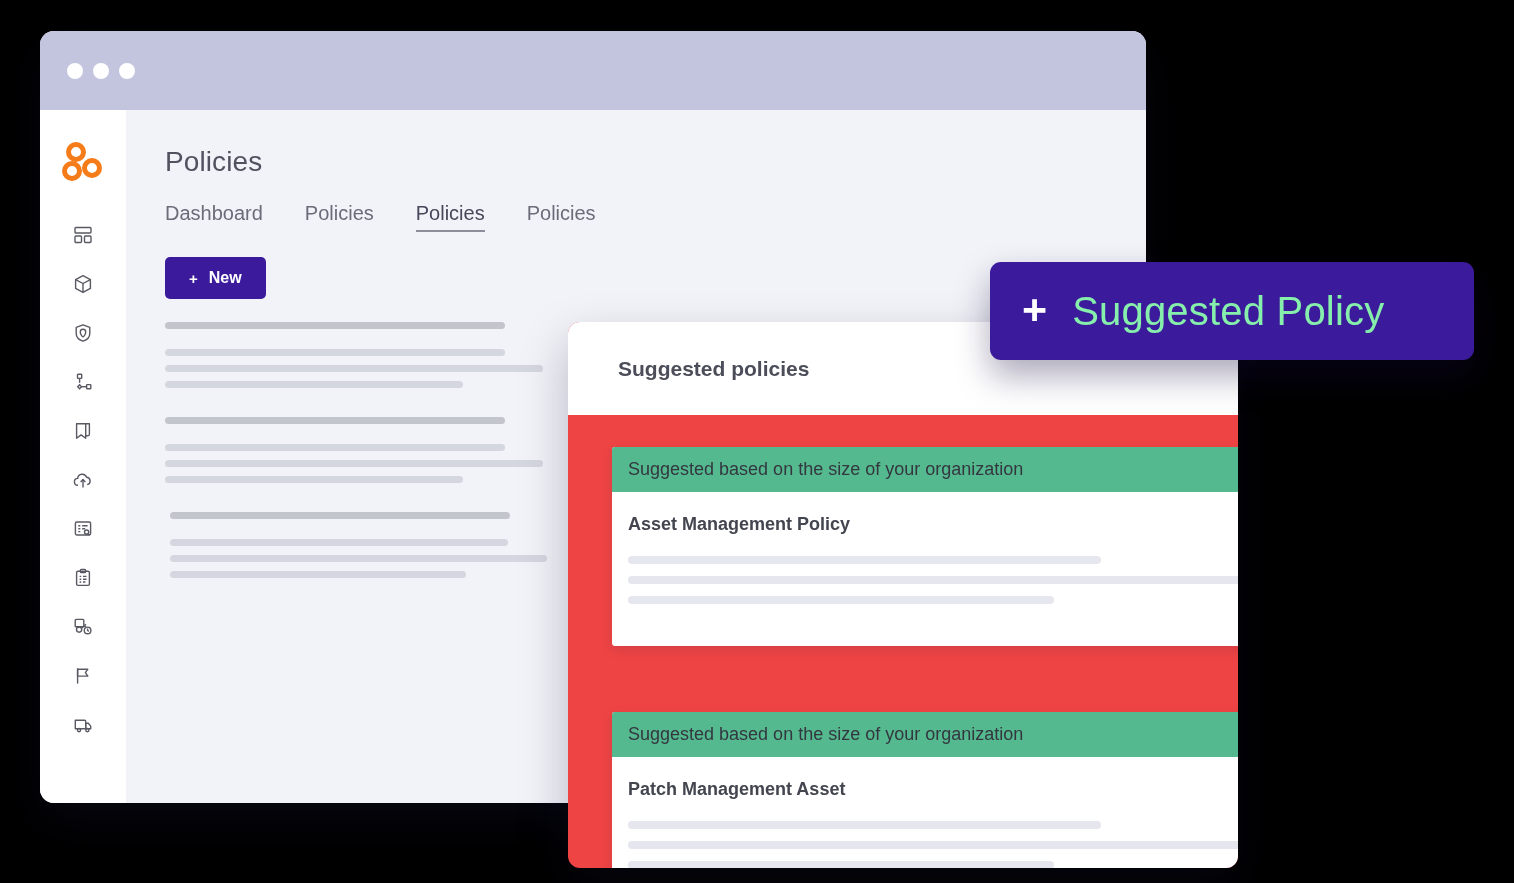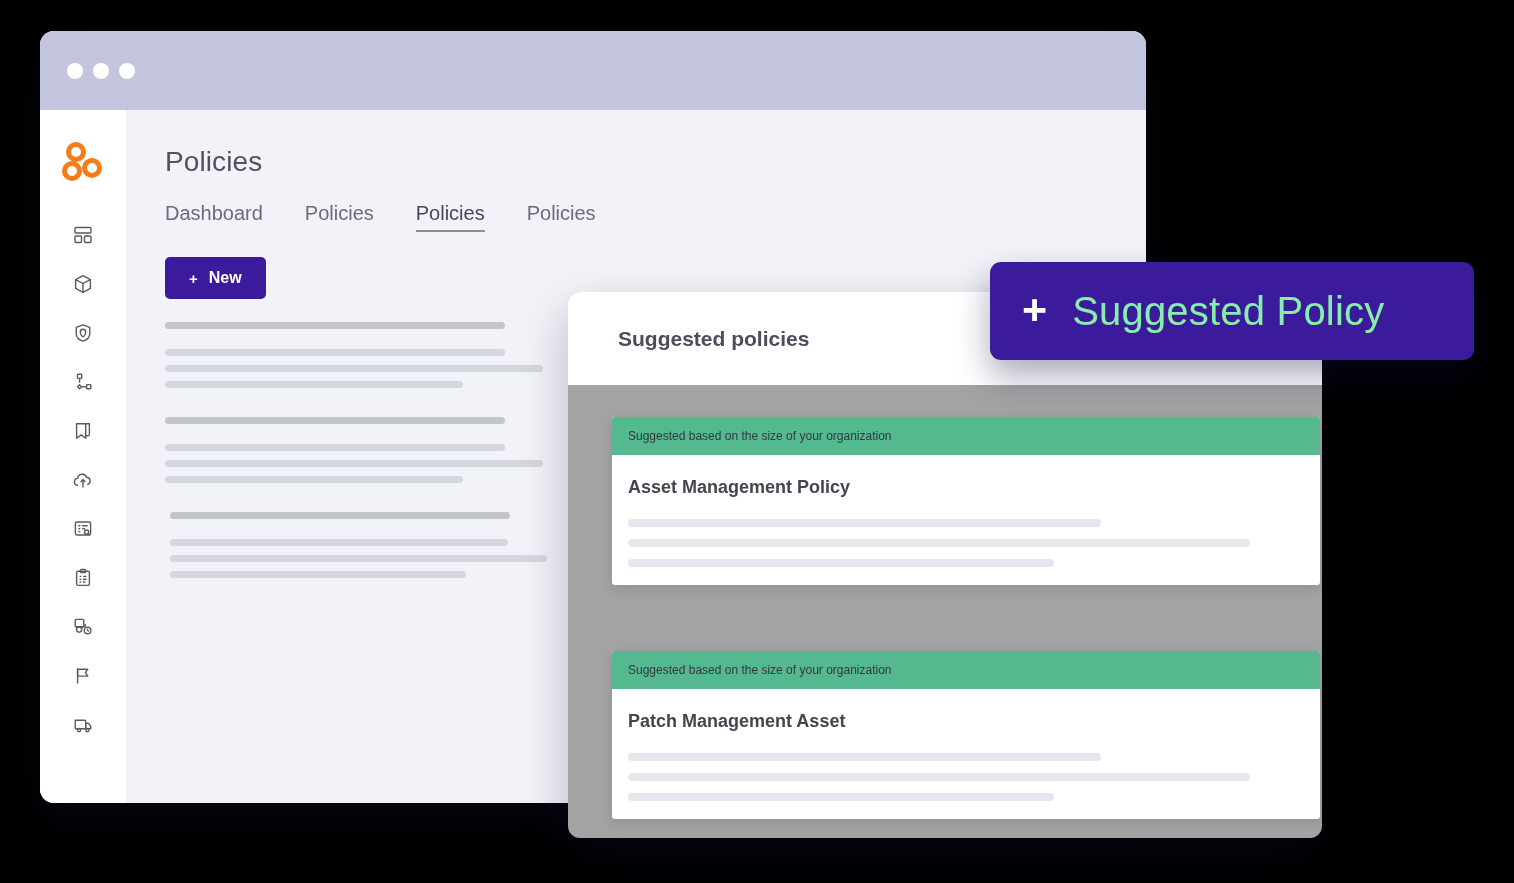--- a/index.html
+++ b/index.html
@@ -165,25 +165,25 @@
   .skel-line.head {
     background: #c3c5cc;
     margin-bottom: 20px;
   }
   .skel-group.indent { padding-left: 5px; }
 
   
   .panel {
     position: absolute;
     left: 568px;
-    top: 292px;
-    width: 754px;
+    top: 322px;
+    width: 670px;
     height: 546px;
     border-radius: 12px;
-    background: #a3a3a3;
+    background: #ef4444;
     box-shadow: 0 20px 48px rgba(20,20,50,0.26);
     overflow: hidden;
   }
   .panel-header {
     height: 93px;
     background: #ffffff;
     display: flex;
     align-items: center;
     padding-left: 50px;
   }
@@ -200,25 +200,25 @@
     width: 708px;
     background: #ffffff;
     border-radius: 3px;
     box-shadow: 0 4px 12px rgba(30,30,70,0.13);
     overflow: hidden;
     margin-bottom: 66px;
   }
   .policy-banner {
     background: #55b98f;
     padding: 12px 0 12px 16px;
-    font-size: 12px;
+    font-size: 18px;
     color: #33373f;
   }
   .policy-content {
-    padding: 22px 16px 18px 16px;
+    padding: 22px 16px 42px 16px;
   }
   .policy-name {
     font-size: 18px;
     font-weight: bold;
     color: #43454f;
     margin-bottom: 21px;
   }
   .card-skel {
     height: 8px;
     border-radius: 5px;

